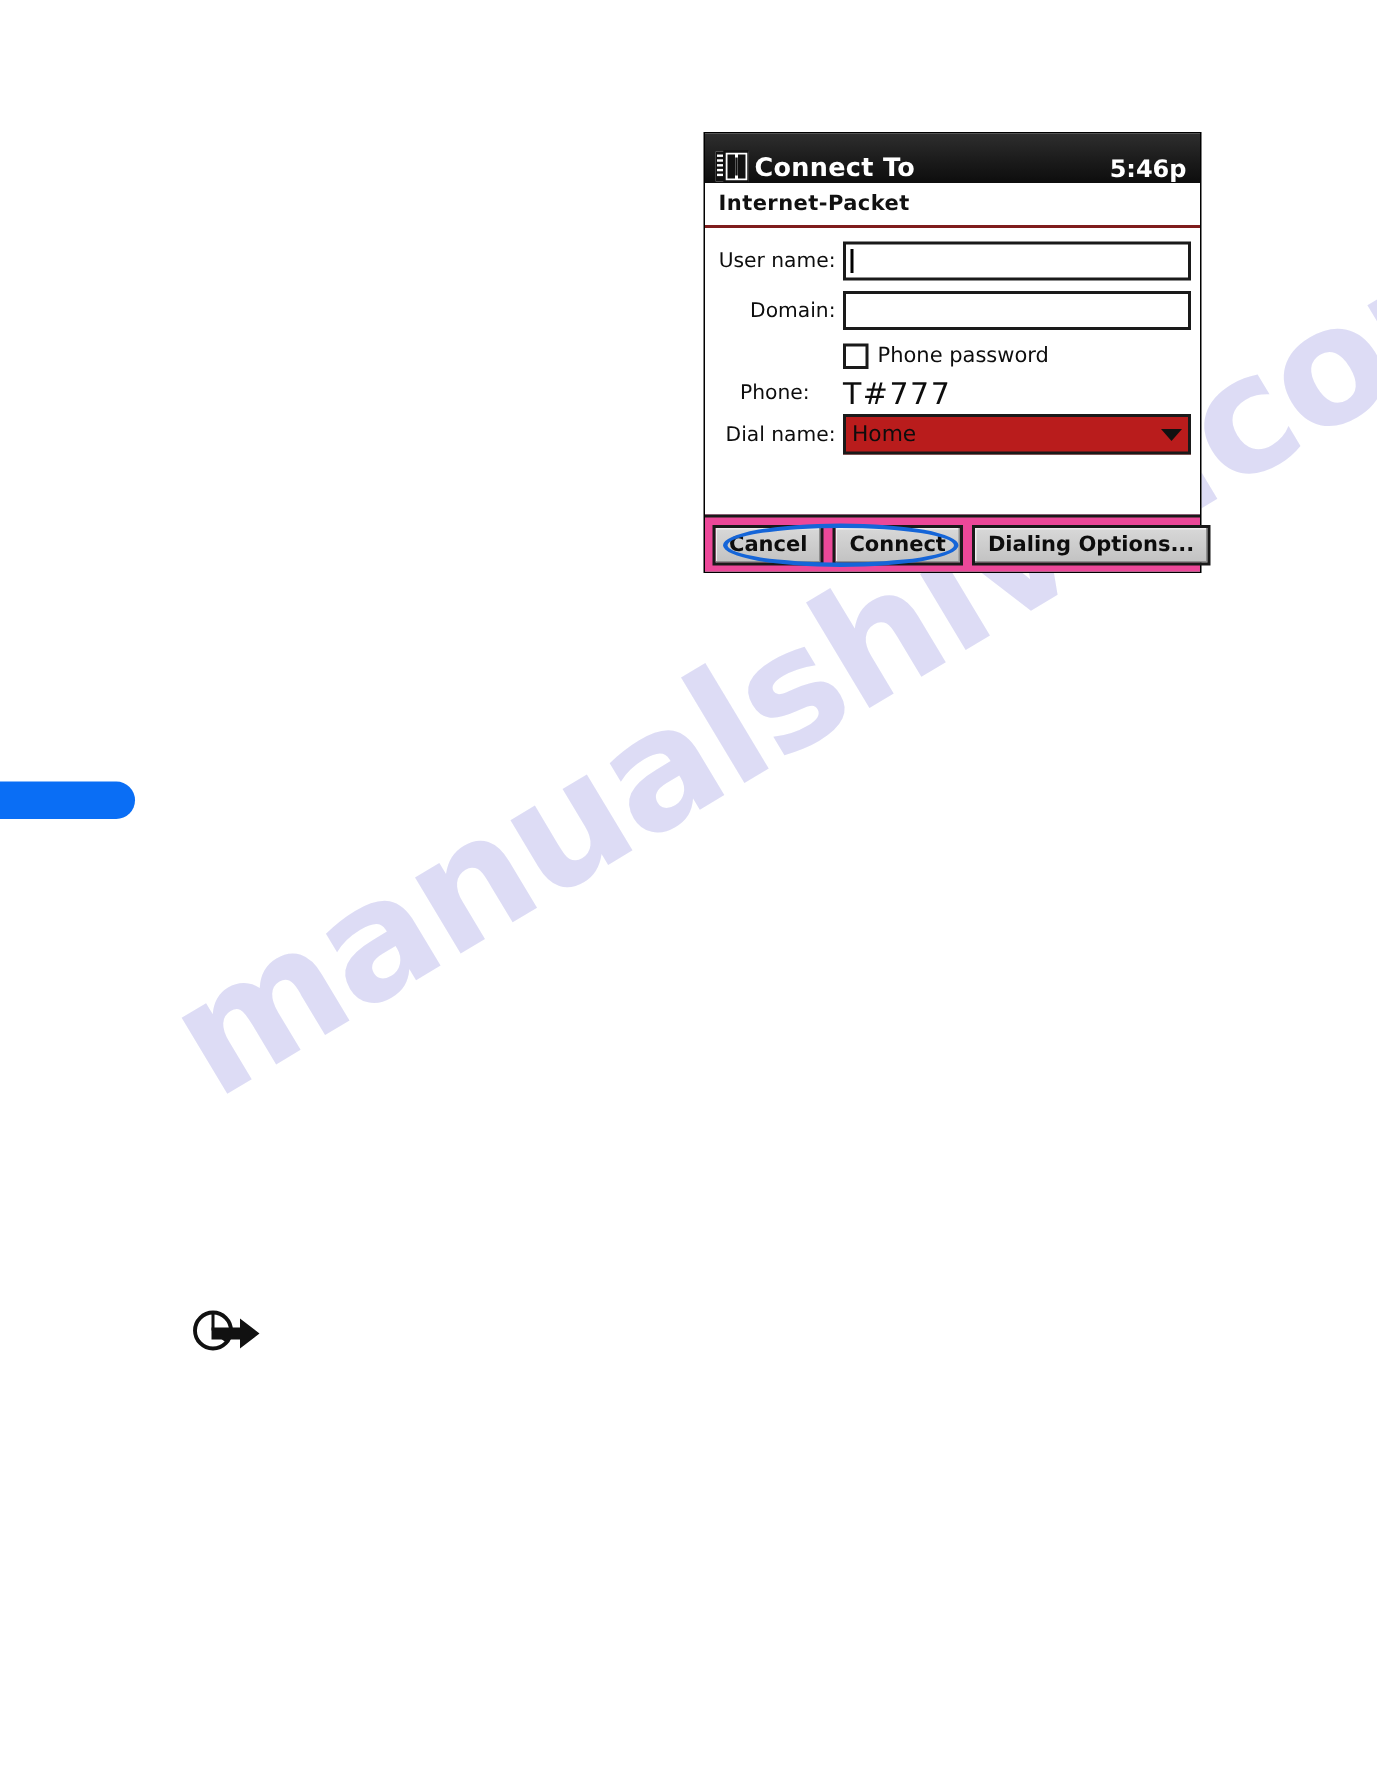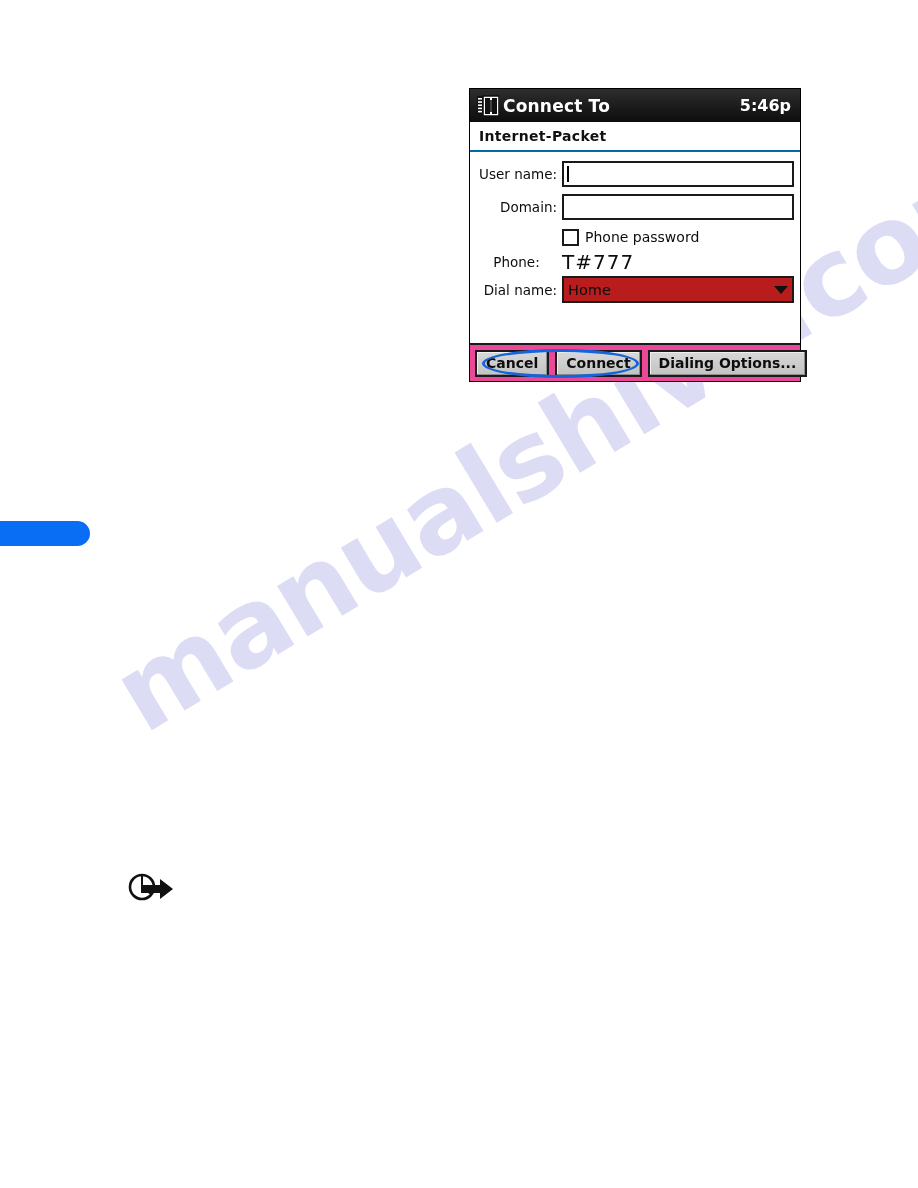--- a/index.html
+++ b/index.html
@@ -78,21 +78,21 @@
     z-index: 3;
     font-family: "DejaVu Sans", sans-serif;
   }
 
   
   .titlebar {
     height: 33px;
     background: #1c1c1c;
     background: linear-gradient(180deg,#2e2e2e 0%, #1b1b1b 55%, #0d0d0d 100%);
     display: flex;
-    align-items: center;
+    align-items: flex-end;
     padding: 0 9px 0 7px;
     box-sizing: border-box;
   }
   .titlebar .tb-icon {
     width: 22px;
     height: 22px;
     flex: 0 0 22px;
     margin-right: 4px;
     display: block;
   }
@@ -108,21 +108,21 @@
     margin-left: auto;
     color: #ffffff;
     font-size: 16px;
     font-weight: 700;
     font-family: "DejaVu Sans", sans-serif;
   }
 
   
   .conn-header {
     height: 30px;
-    border-bottom: 2px solid #0369a1;
+    border-bottom: 2px solid #7f1d1d;
     display: flex;
     align-items: center;
     padding-left: 9px;
     box-sizing: border-box;
     background: #ffffff;
   }
   .conn-header .conn-name {
     font-size: 14px;
     font-weight: 700;
     color: #111111;

